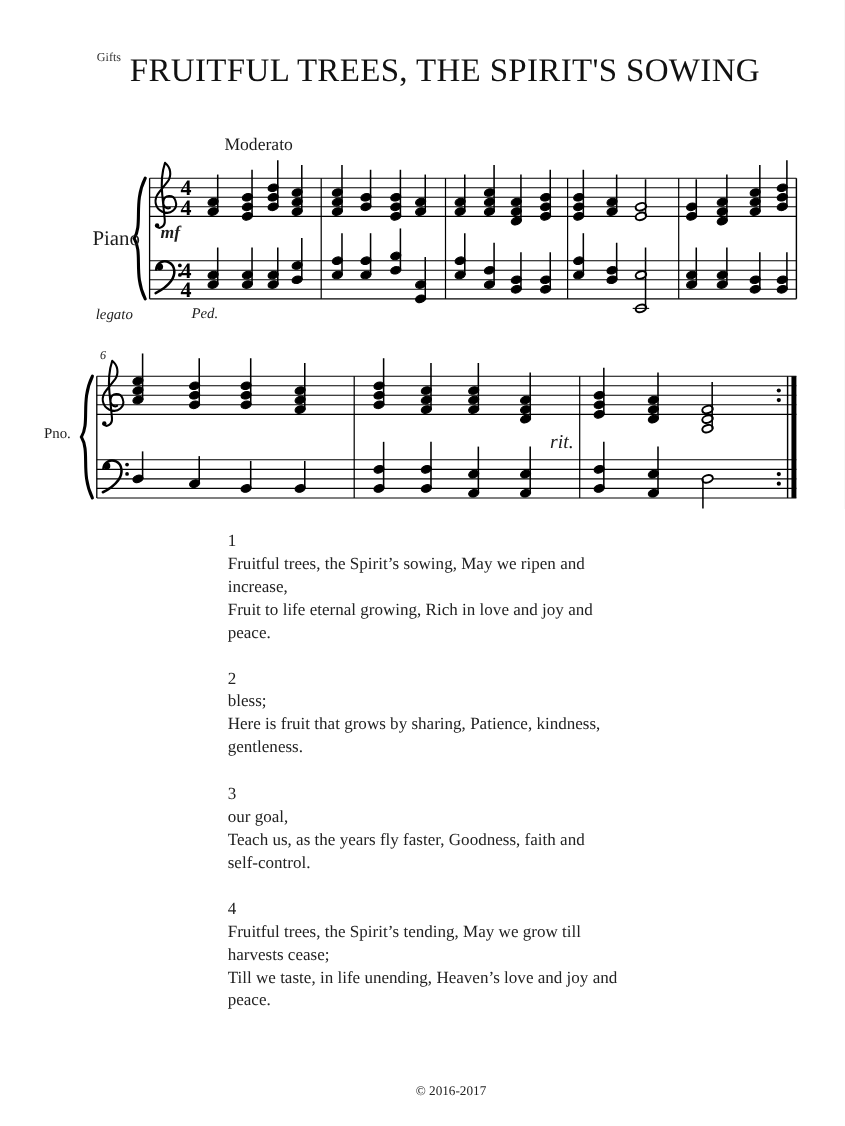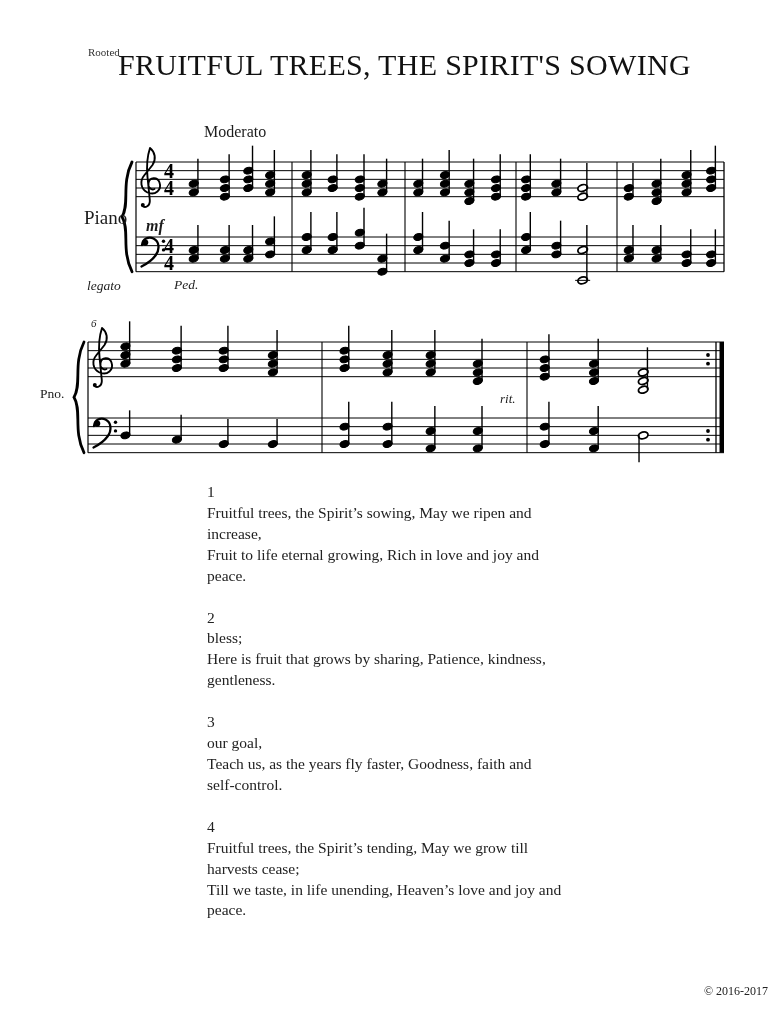--- a/index.html
+++ b/index.html
@@ -7,29 +7,29 @@
     position:relative;width:768px;height:1024px;margin:0 auto;
     background:#ffffff;overflow:hidden;
     font-family:"Liberation Serif","DejaVu Serif",serif;color:#1c1c1c;
   }
   .abs{position:absolute;white-space:nowrap;}
   .score-label{left:88px;top:46px;font-size:11px;color:#333;}
   .title{left:118px;top:48px;font-size:30px;letter-spacing:.3px;color:#111;text-align:center;}
   .tempo{left:168px;top:123px;font-size:16px;font-weight:normal;margin-left:36px;}
   .instr1{left:84px;top:207px;font-size:19px;}
   .instr2{left:40px;top:386px;font-size:13.5px;}
-  .mf{left:146px;top:217px;font-size:16px;font-weight:bold;font-style:italic;}
+  .mf{left:146px;top:203px;font-size:16px;font-weight:bold;font-style:italic;}
   .legato{left:87px;top:278px;font-size:13.5px;font-style:italic;}
   .ped{left:174px;top:277px;font-size:13.5px;font-style:italic;}
   .m6{left:91px;top:317px;font-size:11px;font-style:italic;}
-  .rit{left:500px;top:391px;font-size:13px;font-style:italic;}
+  .rit{left:500px;top:391px;font-size:18px;font-style:italic;}
   .lyrics{position:absolute;left:207px;top:482px;font-size:15.5px;line-height:20.9px;color:#222;}
   .verse{margin:0 0 21px 0;}
   .verse div{white-space:nowrap;}
-  .copyright{left:0;top:984px;width:768px;text-align:right;padding-left:52px;box-sizing:border-box;font-size:12px;color:#222;}
+  .copyright{left:0;top:984px;width:768px;text-align:center;padding-left:52px;box-sizing:border-box;font-size:12px;color:#222;}
   svg{position:absolute;left:0;top:0;}
 </style>
 </head>
 <body>
 
 <div class="page">
 
   <svg id="music-svg" width="768" height="470">
       <line x1="136" y1="162" x2="724" y2="162" stroke="#000000" stroke-width="1"></line>
       <line x1="136" y1="170.67" x2="724" y2="170.67" stroke="#000000" stroke-width="1"></line>
@@ -296,21 +296,21 @@
       <ellipse cx="643.23" cy="435.34" rx="4.9" ry="3.3" fill="#fff" stroke="#000000" stroke-width="1.8" transform="rotate(-17 643.23 435.34)"></ellipse>
       <line x1="639.03" y1="435.34" x2="639.03" y2="462.34" stroke="#000000" stroke-width="1.4"></line>
       <line x1="716" y1="342" x2="716" y2="452.68" stroke="#000000" stroke-width="1.3"></line>
       <rect x="719.5" y="342" width="4.5" height="110.68" fill="#000000"></rect>
       <circle cx="708" cy="355.005" r="1.9" fill="#000000"></circle>
       <circle cx="708" cy="363.675" r="1.9" fill="#000000"></circle>
       <circle cx="708" cy="431.005" r="1.9" fill="#000000"></circle>
       <circle cx="708" cy="439.675" r="1.9" fill="#000000"></circle>
     </svg>
 
-  <div class="abs score-label">Rooted</div>
+  <div class="abs score-label">Gifts</div>
   <div class="abs title">FRUITFUL TREES, THE SPIRIT'S SOWING</div>
   <div class="abs tempo">Moderato</div>
 
   <div class="abs instr1">Piano</div>
   <div class="abs mf">mf</div>
   <div class="abs legato">legato</div>
   <div class="abs ped">Ped.</div>
 
   <div class="abs m6">6</div>
   <div class="abs instr2">Pno.</div>

